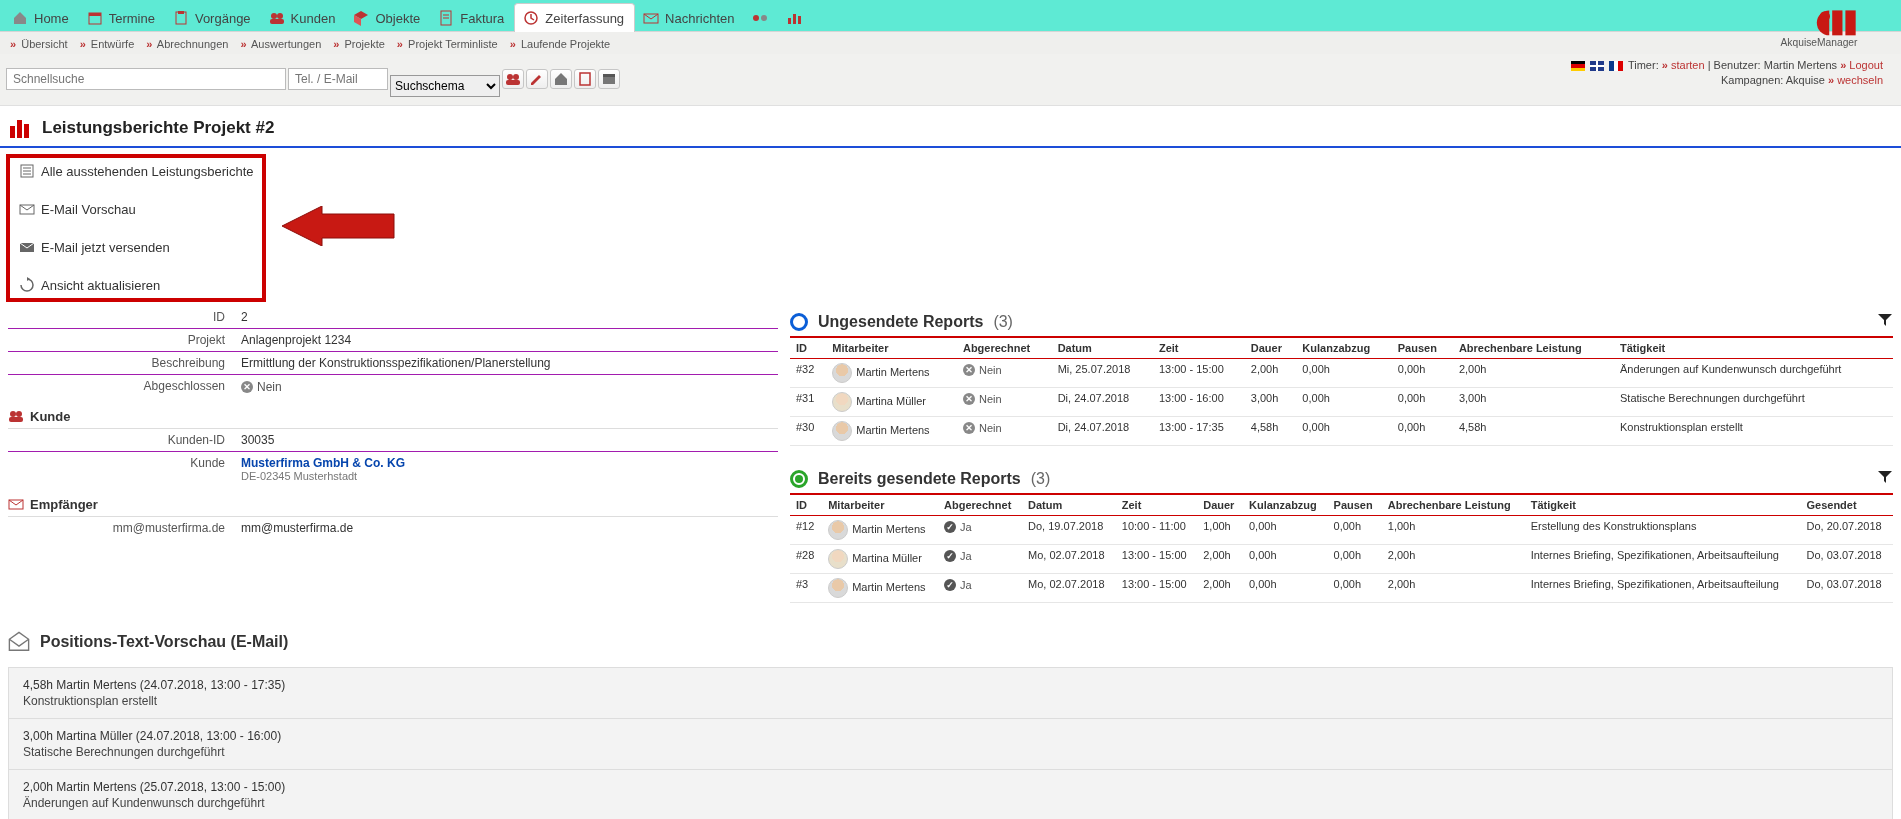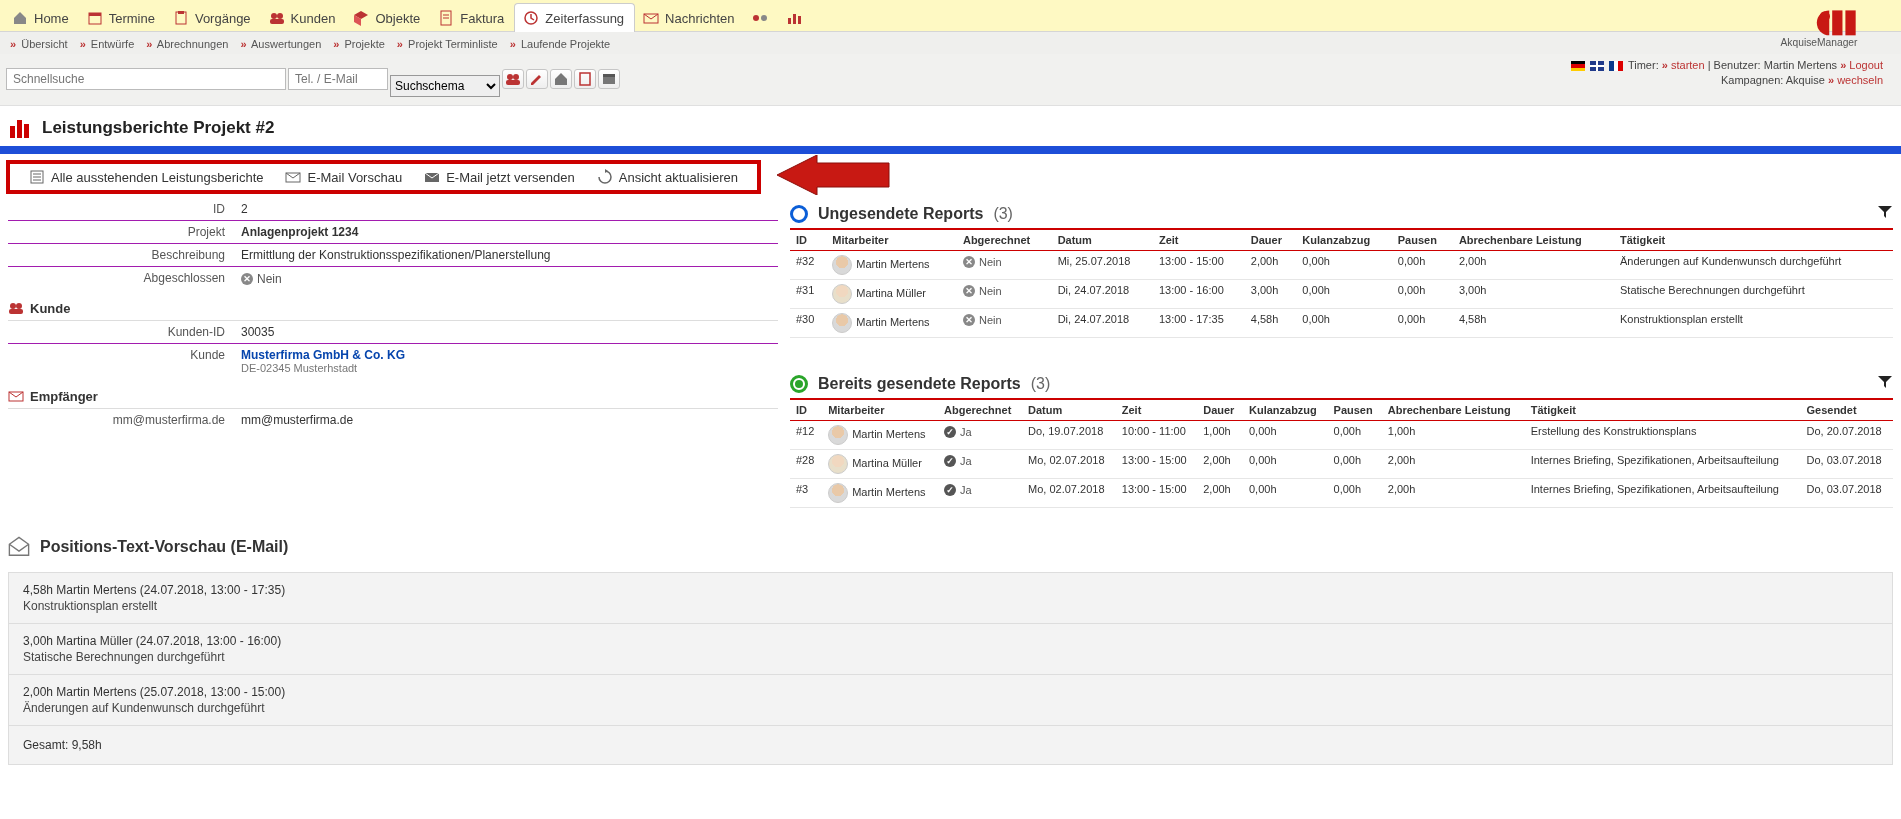--- a/index.html
+++ b/index.html
@@ -1,20 +1,20 @@
 <!DOCTYPE html>
 <html><head>
 <meta charset="utf-8">
 <style>
   * { box-sizing: border-box; }
   body { margin:0; font-family: Arial, Helvetica, sans-serif; font-size:12px; color:#333; background:#fff; }
   a { text-decoration:none; }
 
   
-  .topnav { background:#fef9c3; border-bottom:1px solid #d5d5d5; display:flex; align-items:flex-start; padding:0 10px 0 4px; height:32px; }
+  .topnav { background:#5eead4; border-bottom:1px solid #d5d5d5; display:flex; align-items:flex-start; padding:0 10px 0 4px; height:32px; }
   .topnav .tabs { display:flex; align-items:flex-end; height:32px; }
   .topnav .tab { display:flex; align-items:center; gap:6px; padding:6px 10px 6px 8px; color:#444; font-size:13px; cursor:pointer; border-radius:4px 4px 0 0; }
   .topnav .tab.active { background:#fff; border:1px solid #ccc; border-bottom:0; }
   .topnav .tab .ico { width:16px; height:16px; display:inline-flex; align-items:center; justify-content:center; }
   .brand { margin-left:auto; padding:6px 6px 0 0; display:flex; align-items:center; }
   .brand svg { height:44px; }
 
   
   .subnav { background:#efefed; display:flex; align-items:center; gap:12px; padding:2px 10px 0 10px; height:22px; font-size:11px; color:#555; }
   .subnav a { color:#555; }
@@ -30,41 +30,41 @@
   .userinfo .chev { color:#b33; font-weight:bold; }
   .flag { display:inline-block; width:14px; height:10px; margin-right:2px; vertical-align:middle; }
   .flag.de { background:linear-gradient(#000 0 33%, #d00 33% 66%, #fc0 66% 100%); }
   .flag.uk { background:#203a8a; position:relative; overflow:hidden; }
   .flag.uk:before{content:"";position:absolute;inset:0;background:
       linear-gradient(#fff,#fff) center/100% 2px no-repeat,
       linear-gradient(#fff,#fff) center/2px 100% no-repeat;}
   .flag.fr { background:linear-gradient(90deg,#0b3b8c 0 33%,#fff 33% 66%,#d00 66% 100%); }
 
   
-  .page-title { display:flex; align-items:center; gap:10px; padding:10px 8px 6px 8px; border-bottom:8px solid #1d4ed8; font-size:17px; font-weight:bold; color:#222; }
+  .page-title { display:flex; align-items:center; gap:10px; padding:10px 8px 6px 8px; border-bottom:2px solid #1d4ed8; font-size:17px; font-weight:bold; color:#222; }
   .page-title .ico { width:24px; height:24px; }
 
   
   .actionbar-row { display:flex; align-items:center; }
-  .actionbar { display:flex; gap:22px; padding:6px 20px; border:3px solid #c00; margin:6px 0 4px 6px; box-shadow:0 0 0 1px #c00 inset; }
+  .actionbar { display:flex; gap:22px; padding:6px 10px; border:3px solid #c00; margin:6px 0 4px 6px; box-shadow:0 0 0 1px #c00 inset;flex-direction:column; }
   .actionbar .act { display:flex; align-items:center; gap:6px; color:#333; cursor:pointer; font-size:13px; }
   .arrow { margin-left:10px; }
 
   
   .cols { display:flex; gap:12px; padding:0 8px 8px 8px; }
   .left  { flex:0 0 770px; }
   .right { flex:1 1 auto; }
 
   
   .kv { width:100%; }
   .kv .row { display:flex; border-top:1px solid #a21caf; }
   .kv .row:first-child { border-top:0; }
   .kv .k { width:225px; text-align:right; padding:4px 8px 4px 0; color:#555; }
   .kv .v { flex:1; padding:4px 0 4px 8px; }
-  .kv .v.bold { font-weight:bold; }
+  .kv .v.bold { font-weight:normal; }
   .kv .v.link { color:#0645ad; font-weight:bold; }
   .section-h { display:flex; align-items:center; gap:6px; font-weight:bold; color:#333; padding:10px 0 4px 0; border-bottom:1px solid #ddd; font-size:13px;}
   .kv .sub { color:#777; font-size:11px; font-weight:normal; display:block; }
   .x-nein { display:inline-flex; align-items:center; gap:4px; color:#555;}
   .x-nein .xc { width:12px;height:12px;border-radius:50%;background:#888;color:#fff;display:inline-flex;align-items:center;justify-content:center;font-size:9px;font-weight:bold; }
   .check-ja { display:inline-flex; align-items:center; gap:4px; color:#555;}
   .check-ja .cc { width:12px;height:12px;border-radius:50%;background:#555;color:#fff;display:inline-flex;align-items:center;justify-content:center;font-size:9px;font-weight:bold;}
 
   
   .rep-h { display:flex; align-items:center; gap:10px; padding:6px 0 4px 0; border-bottom:2px solid #c00; font-size:16px; font-weight:bold; }
@@ -429,21 +429,21 @@
             <td>13:00 - 17:35</td>
             <td>4,58h</td>
             <td>0,00h</td>
             <td>0,00h</td>
             <td>4,58h</td>
             <td>Konstruktionsplan erstellt</td>
           </tr>
         </tbody>
     </table>
 
-    <div class="rep-h" style="margin-top:30px">
+    <div class="rep-h" style="margin-top:17px">
       <span class="radio-g">
           <span class="inner"></span>
         </span>
       <span>Bereits gesendete Reports</span>
       <span class="count">(3)</span>
       <span class="funnel"><svg width="16" height="16" viewBox="0 0 16 16">
             <path d="M1 2 L15 2 L9 8 L9 14 L7 12 L7 8 Z" fill="#222"></path>
           </svg></span>
     </div>
     <table class="rep">

